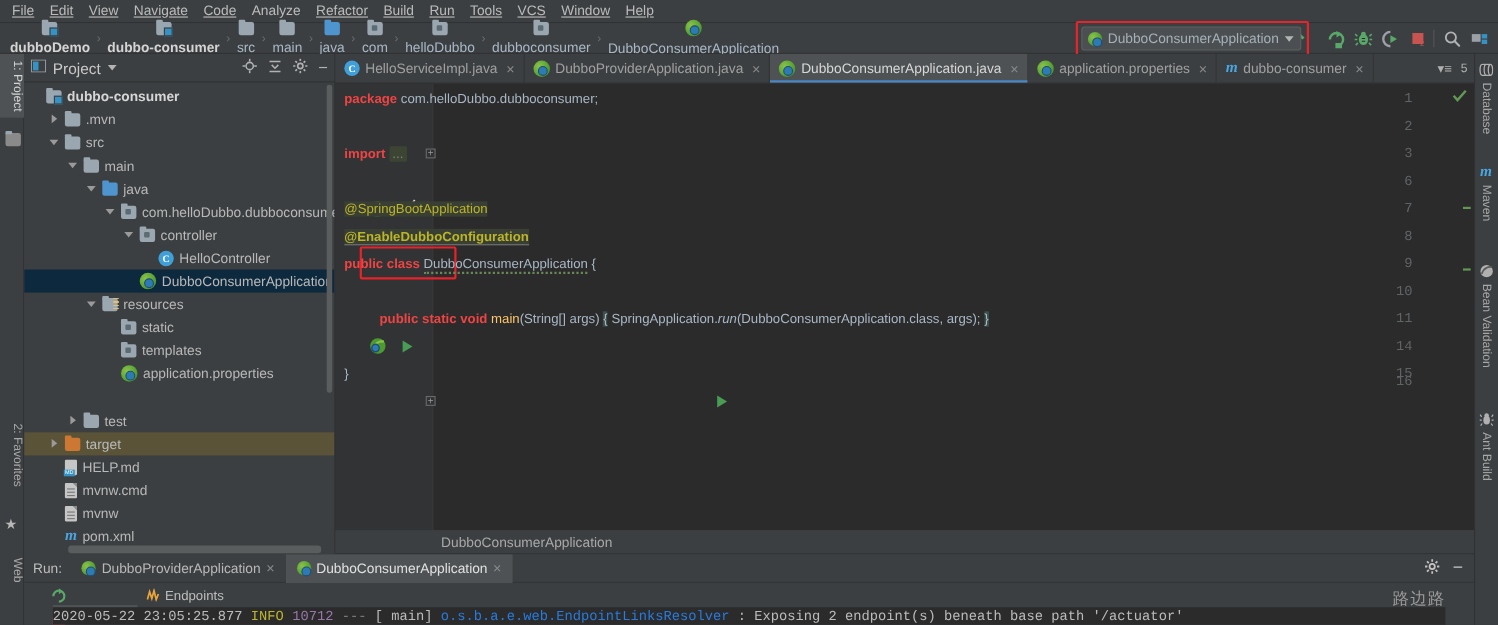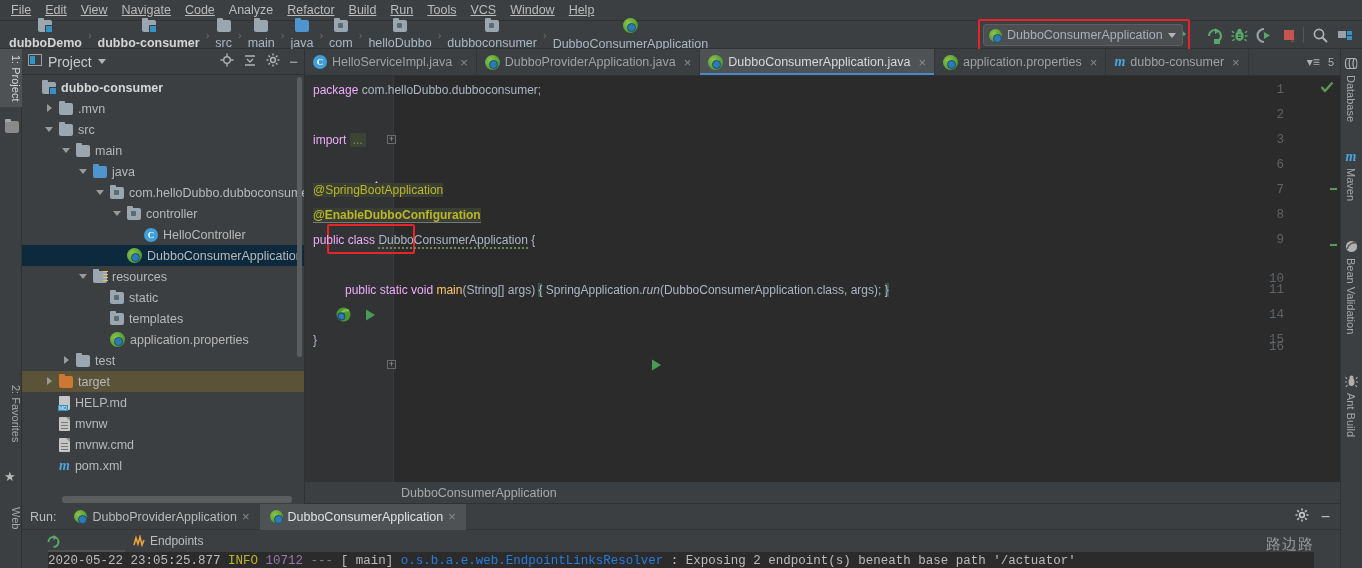--- a/index.html
+++ b/index.html
@@ -111,21 +111,21 @@
   .tabbar-right { margin-left:auto; display:flex; align-items:center; gap:8px; padding:0 6px; color:#b0b0b0; font-size:11px;}
 
   
   .editor { position:absolute; top:76px; left:305px; right:22px; height:406px; background:#2b2b2b; }
   .gutter { position:absolute; left:0; top:0; width:88px; height:100%; background:#313335;}
   .lineno { position:absolute; right:56px; color:#606366; font-size:12.5px; font-family:"Liberation Mono", monospace;}
   .gmark { position:absolute; }
   .fold { position:absolute; left:82px; width:9px; height:9px; border:1px solid #6a6a6a; color:#9a9a9a;
      font-size:9px; line-height:7px; text-align:center; background:#313335;}
   .cl { position:absolute; white-space:pre; }
-  .kw { color:#f0abfc; }
+  .kw { color:#ef4444;font-weight:bold; }
   .ann { color:#bbb529; }
   .pl { color:#a9b7c6; }
   .meth { color:#ffc66d; }
   .stat { color:#a9b7c6; font-style:italic; }
   .hl-ann { background:#3a3f33; }
   .brace-hl { background:#3b514d; }
   .dots { background:#3c4433; color:#808080; padding:0 3px; border-radius:1px;}
   .underline-cls { border-bottom:1px solid #777; }
   .squig { border-bottom:2px dotted #6a8759; }
   .vline { position:absolute; left:88px; top:0; width:1px; height:100%; background:#3b3b3b;}
@@ -395,44 +395,44 @@
         <div class="row" style="padding-left: 74px;">
           <span class="arrow none"></span>
           <span class="ico ico-folder pkg"></span>
           <span class="txt">templates</span>
         </div>
         <div class="row" style="padding-left: 74px;">
           <span class="arrow none"></span>
           <span class="ico ico-spring"></span>
           <span class="txt">application.properties</span>
         </div>
-        <div class="row" style="padding-left: 40px;">
+        <div class="row" style="padding-left: 40px; margin-top: 22px;">
           <span class="arrow closed"></span>
           <span class="ico ico-folder"></span>
           <span class="txt">test</span>
         </div>
         <div class="row target-row" style="padding-left: 23px;">
           <span class="arrow closed"></span>
           <span class="ico ico-folder orange"></span>
           <span class="txt">target</span>
         </div>
         <div class="row" style="padding-left: 23px;">
           <span class="arrow none"></span>
           <span class="ico ico-md"></span>
           <span class="txt">HELP.md</span>
         </div>
         <div class="row" style="padding-left: 23px;">
           <span class="arrow none"></span>
           <span class="ico ico-file"></span>
+          <span class="txt">mvnw.cmd</span>
+        </div>
+        <div class="row" style="padding-left: 23px;">
+          <span class="arrow none"></span>
+          <span class="ico ico-file"></span>
           <span class="txt">mvnw</span>
-        </div>
-        <div class="row" style="padding-left: 23px;">
-          <span class="arrow none"></span>
-          <span class="ico ico-file"></span>
-          <span class="txt">mvnw.cmd</span>
         </div>
         <div class="row" style="padding-left: 23px;">
           <span class="arrow none"></span>
           <span class="ico-m">m</span>
           <span class="txt">pom.xml</span>
         </div>
       </div>
     <div class="tree-scroll"></div>
     <div class="hscroll"></div>
   </div>
@@ -473,21 +473,21 @@
     <div class="gutter"></div>
     <div class="vline"></div>
 
     <div class="lineno" style="top:7px;">1</div>
     <div class="lineno" style="top:32px;">2</div>
     <div class="lineno" style="top:57px;">3</div>
     <div class="lineno" style="top:82px;">6</div>
     <div class="lineno" style="top:107px;">7</div>
     <div class="lineno" style="top:132px;">8</div>
     <div class="lineno" style="top:157px;">9</div>
-    <div class="lineno" style="top:196px;">10</div>
+    <div class="lineno" style="top:182px;">10</div>
     <div class="lineno" style="top:207px;">11</div>
     <div class="lineno" style="top:232px;">14</div>
     <div class="lineno" style="top:257px;">15</div>
     <div class="lineno" style="top:264px;">16</div>
 
     <div class="gmark" style="left:30px; top:106px;">
       <svg width="16" height="16" viewBox="0 0 16 16">
           <circle cx="8" cy="8" r="7" fill="#4d9b2f"></circle>
           <path d="M4 11 C5 5 10 3 13 4" stroke="#8bc34a" stroke-width="2" fill="none"></path>
           <circle cx="5" cy="9.5" r="3" fill="none" stroke="#d9d9d9" stroke-width="1.4"></circle>

